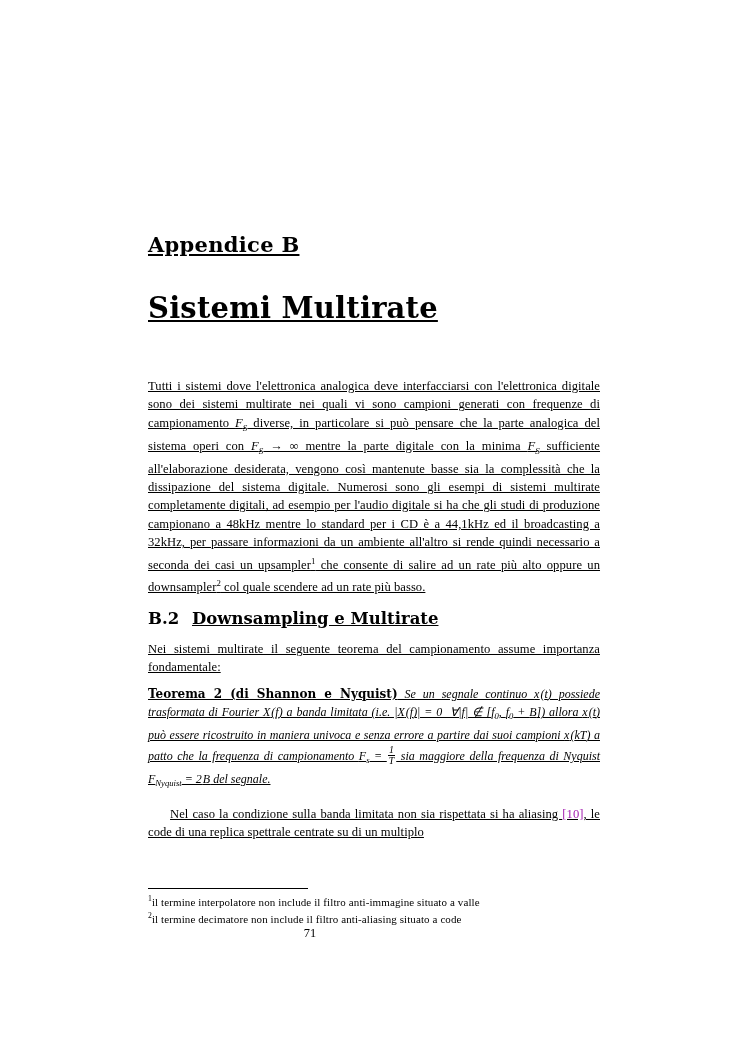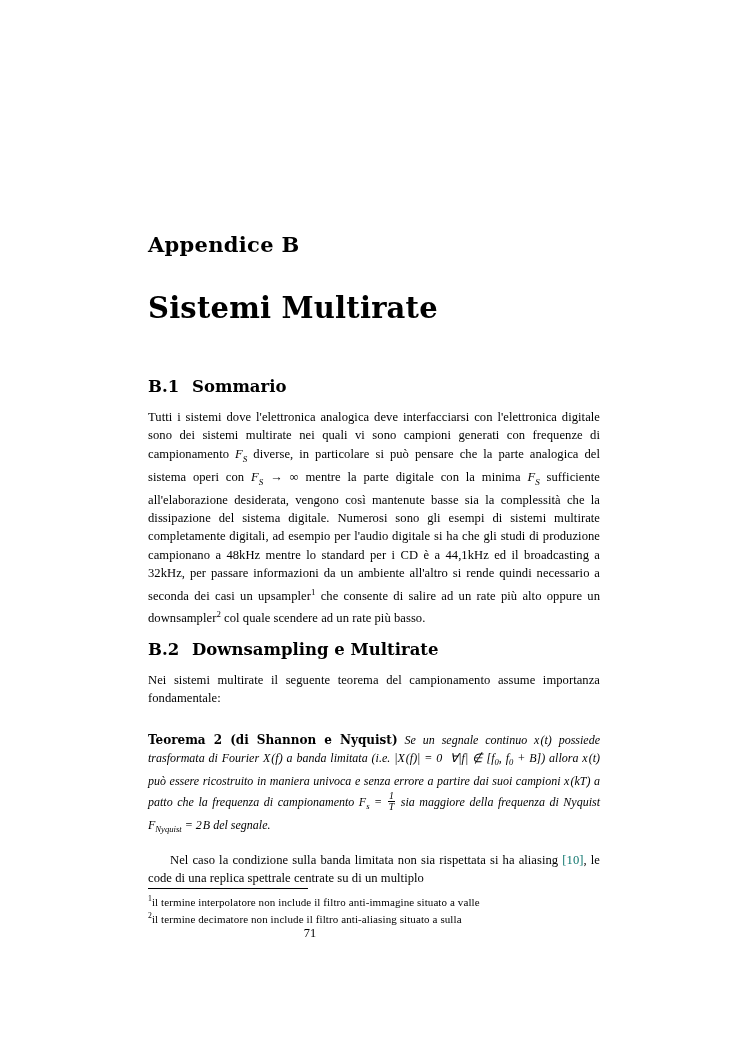--- a/index.html
+++ b/index.html
@@ -19,20 +19,21 @@
     position: absolute;
     left: 0; top: 0;
     width: 746px;
     height: 1055px;
   }
   .content {
     position: absolute;
     left: 148px;
     top: 232px;
     width: 452px;
+    text-decoration: underline;
   }
   .chapter-label {
     font-size: 21px;
     font-weight: bold;
     letter-spacing: 0.3px;
     margin: 0 0 34px 0;
     font-family: "DejaVu Serif", serif;
   }
   .chapter-title {
     font-size: 29px;
@@ -55,21 +56,21 @@
     font-size: 12.6px;
     line-height: 18.4px;
     text-align: justify;
     margin: 0;
     letter-spacing: 0.05px;
   }
   .para.indent {
     text-indent: 22px;
   }
   .gap-after-par { margin-bottom: 12px; }
-  .gap-small { margin-bottom: 23px; }
+  .gap-small { margin-bottom: 8px; }
 
   .theorem {
     font-size: 12px;
     line-height: 18.6px;
     text-align: justify;
     margin: 0 0 12px 0;
   }
   .theorem .thm-name {
     font-weight: bold;
     font-family: "DejaVu Serif", serif;
@@ -102,21 +103,21 @@
     display: block;
     border-bottom: 1px solid #000;
     padding: 0 1px;
   }
   .frac .den-f {
     display: block;
     padding: 0 1px;
     font-style: italic;
   }
   .cite {
-    color: #0f766e;
+    color: #a21caf;
   }
   .footnote-rule {
     position: absolute;
     left: 148px;
     top: 888px;
     width: 160px;
     border-top: 0.8px solid #000;
   }
   .footnotes {
     position: absolute;
@@ -140,40 +141,37 @@
 <body>
 
 <div class="page">
 
   <div class="content">
 
     <div class="chapter-label">Appendice B</div>
 
     <div class="chapter-title">Sistemi Multirate</div>
 
-    <div class="section-head">
-      <span class="num">B.1</span><span>Sommario</span>
-    </div>
 
     <p class="para gap-after-par">Tutti i sistemi dove l'elettronica analogica deve interfacciarsi con l'elettronica digitale sono dei sistemi multirate nei quali vi sono campioni generati con frequenze di campionamento <span class="math">F<span class="sub">S</span></span> diverse, in particolare si può pensare che la parte analogica del sistema operi con <span class="math">F<span class="sub">S</span></span> → ∞ mentre la parte digitale con la minima <span class="math">F<span class="sub">S</span></span> sufficiente all'elaborazione desiderata, vengono così mantenute basse sia la complessità che la dissipazione del sistema digitale. Numerosi sono gli esempi di sistemi multirate completamente digitali, ad esempio per l'audio digitale si ha che gli studi di produzione campionano a 48kHz mentre lo standard per i CD è a 44,1kHz ed il broadcasting a 32kHz, per passare informazioni da un ambiente all'altro si rende quindi necessario a seconda dei casi un upsampler<span class="sup">1</span> che consente di salire ad un rate più alto oppure un downsampler<span class="sup">2</span> col quale scendere ad un rate più basso.</p>
 
     <div class="section-head">
       <span class="num">B.2</span><span>Downsampling e Multirate</span>
     </div>
 
     <p class="para gap-small">Nei sistemi multirate il seguente teorema del campionamento assume importanza fondamentale:</p>
 
     <p class="theorem"><span class="thm-name">Teorema 2 (di Shannon e Nyquist)</span><span class="thm-body"> Se un segnale continuo <span class="math">x</span> (<span class="math">t</span>) possiede trasformata di Fourier <span class="math">X</span> (<span class="math">f</span>) a banda limitata (i.e. |<span class="math">X</span> (<span class="math">f</span>)| = 0 &nbsp;∀|<span class="math">f</span>| ∉ [<span class="math">f</span><span class="sub">0</span>, <span class="math">f</span><span class="sub">0</span> + <span class="math">B</span>]) allora <span class="math">x</span> (<span class="math">t</span>) può essere ricostruito in maniera univoca e senza errore a partire dai suoi campioni <span class="math">x</span> (<span class="math">kT</span>) a patto che la frequenza di campionamento <span class="math">F<span class="sub">s</span></span> = <span class="frac"><span class="num-f">1</span><span class="den-f">T</span></span> sia maggiore della frequenza di Nyquist <span class="math">F<span class="sub">Nyquist</span></span> = 2 <span class="math">B</span> del segnale.</span></p>
 
     <p class="para indent"><span>Nel caso la condizione sulla banda limitata non sia rispettata si ha aliasing </span><span class="cite">[10]</span><span>, le code di una replica spettrale centrate su di un multiplo</span></p>
 
   </div>
 
   <div class="footnote-rule"></div>
 
   <div class="footnotes">
     <div><span class="sup">1</span><span>il termine interpolatore non include il filtro anti-immagine situato a valle</span></div>
-    <div><span class="sup">2</span><span>il termine decimatore non include il filtro anti-aliasing situato a sulla</span></div>
+    <div><span class="sup">2</span><span>il termine decimatore non include il filtro anti-aliasing situato a code</span></div>
   </div>
 
   <div class="page-number">71</div>
 
 </div>
 
 </body></html>

